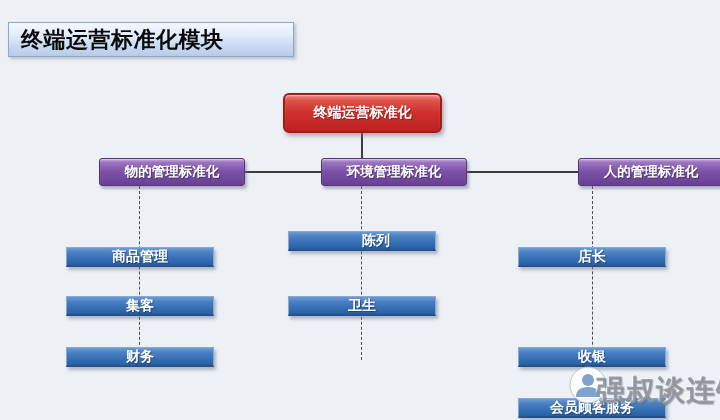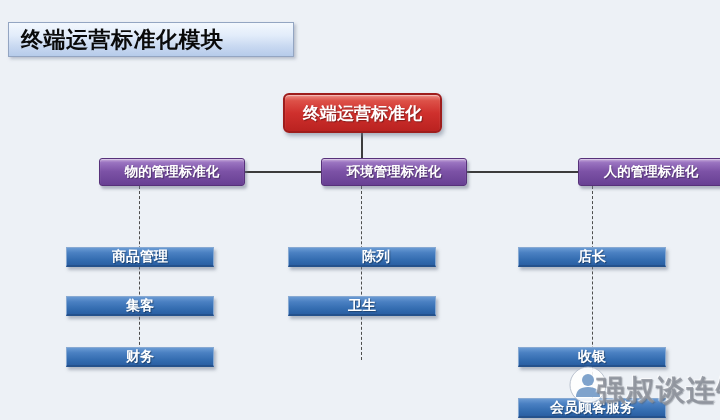--- a/index.html
+++ b/index.html
@@ -35,21 +35,21 @@
     position:absolute;display:flex;align-items:center;justify-content:center;
     color:#fff;font-weight:bold;box-sizing:border-box;
     text-shadow:1px 1px 1px rgba(0,0,0,0.35);
     white-space:nowrap;
   }
   .root-node{
     left:283px;top:93px;width:159px;height:40px;
     background:linear-gradient(180deg,#ec8d85 0%,#dd5148 16%,#cf302d 50%,#ba2220 100%);
     border:2px solid #9e1d1c;border-radius:6px;
     box-shadow:2px 3px 4px rgba(110,120,140,0.55), inset 0 1px 1px rgba(255,255,255,0.45);
-    font-size:17px;
+    font-size:14px;
   }
   .branch-node{
     top:158px;width:146px;height:28px;
     background:linear-gradient(180deg,#c5a8da 0%,#9a73c0 14%,#7c52a6 48%,#684093 100%);
     border:1px solid #57317a;border-radius:3px;
     box-shadow:2px 3px 3px rgba(110,120,140,0.5), inset 0 1px 1px rgba(255,255,255,0.4);
     font-size:13.5px;
     margin-left:32px;
   }
   .child-node{
@@ -91,21 +91,21 @@
   <div class="node root-node">终端运营标准化</div>
 
   <div class="node branch-node" style="left:67px;">物的管理标准化</div>
   <div class="node branch-node" style="left:289px;">环境管理标准化</div>
   <div class="node branch-node" style="left:546px;">人的管理标准化</div>
 
   <div class="node child-node" style="left:66px;top:215px;">商品管理</div>
   <div class="node child-node" style="left:66px;top:264px;">集客</div>
   <div class="node child-node" style="left:66px;top:315px;">财务</div>
 
-  <div class="node child-node" style="left:288px;top:215px;padding-left:28px;">陈列</div>
+  <div class="node child-node" style="left:288px;top:199px;padding-left:28px;">陈列</div>
   <div class="node child-node" style="left:288px;top:264px;">卫生</div>
 
   <div class="node child-node" style="left:518px;top:215px;">店长</div>
   <div class="node child-node" style="left:518px;top:315px;">收银</div>
   <div class="node child-node" style="left:518px;top:366px;">会员顾客服务</div>
 
   <div class="wm-logo">
     <svg width="38" height="38" viewBox="0 0 38 38">
       <circle cx="19" cy="19" r="18" fill="rgba(255,255,255,0.88)" stroke="rgba(170,180,195,0.8)" stroke-width="1"></circle>
       <circle cx="19" cy="14" r="6" fill="#7fa3cc"></circle>

